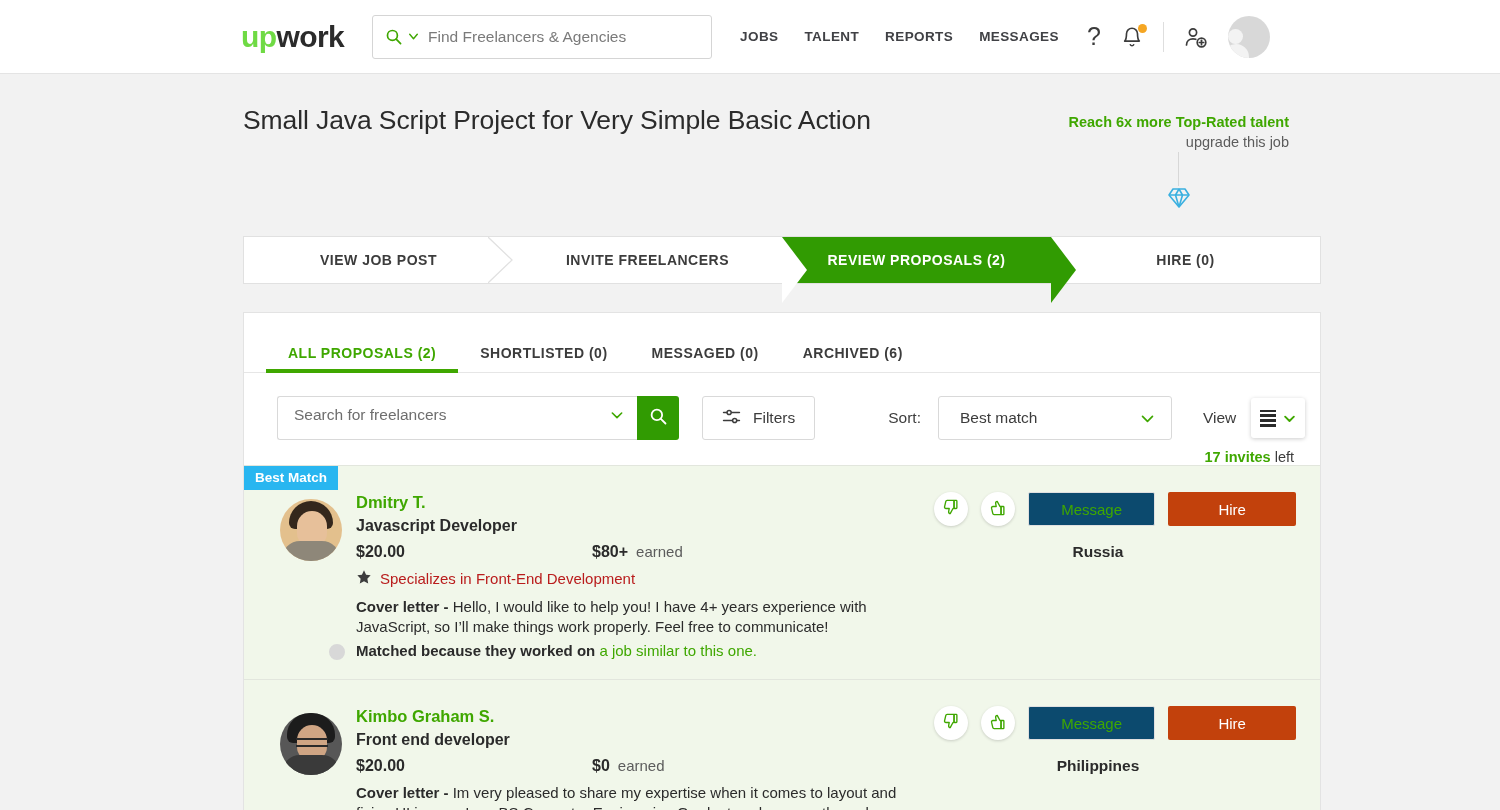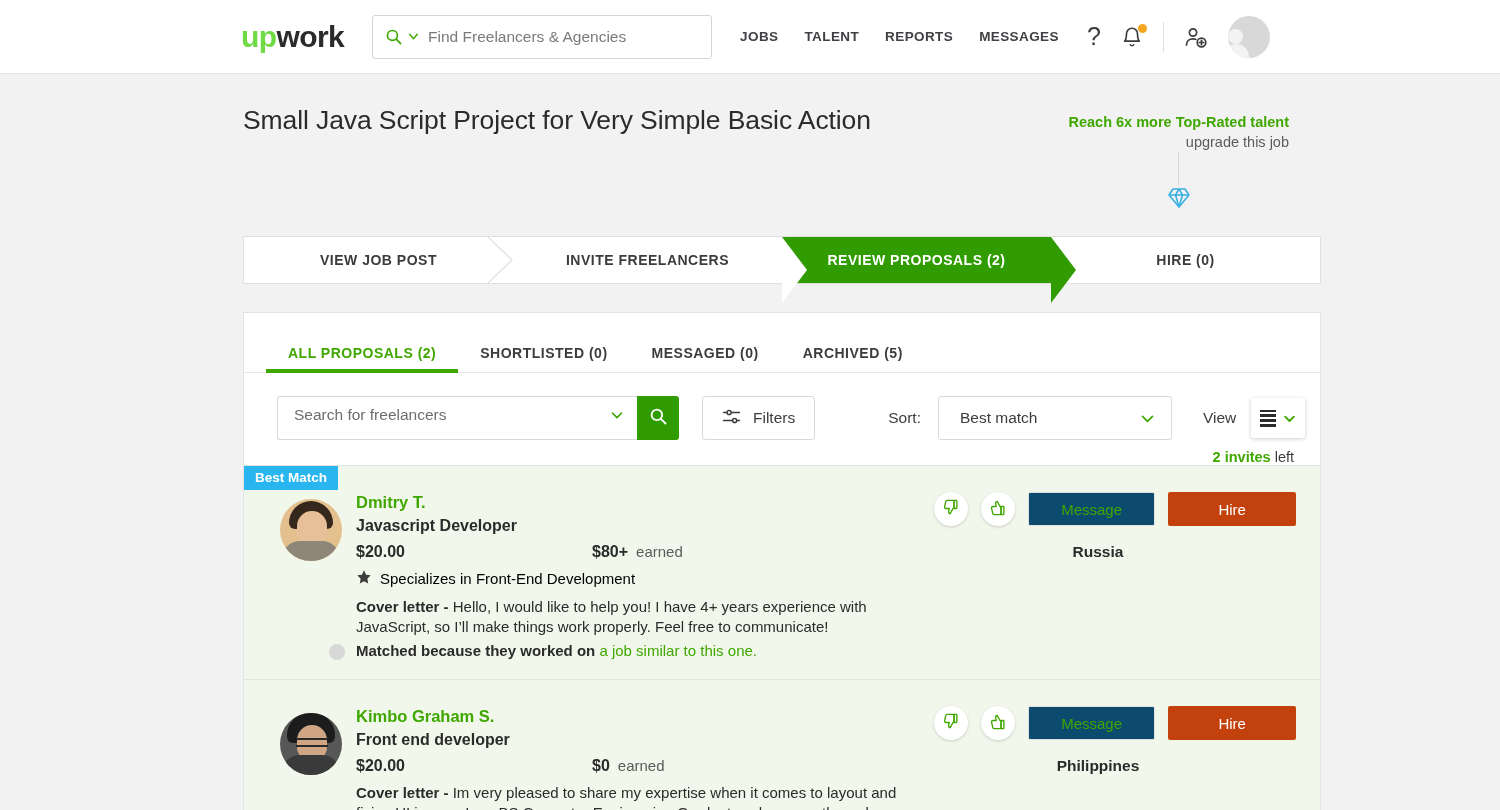--- a/index.html
+++ b/index.html
@@ -323,21 +323,21 @@
     font-size: 16.5px;
     font-weight: 700;
     cursor: pointer;
     margin-bottom: 5px;
   }
   .p-title { font-size: 16px; font-weight: 700; color: #2b2b2b; margin-bottom: 8px;}
   .p-rate-row { display: flex; align-items: baseline; margin-bottom: 8px; }
   .p-rate { font-size: 16px; font-weight: 700; color: #2b2b2b; width: 236px; }
   .p-earned b { font-size: 16px; font-weight: 700; color: #2b2b2b; }
   .p-earned span { font-size: 15px; color: #5c5c5c; margin-left: 8px; }
-  .p-special { display: flex; align-items: center; gap: 8px; font-size: 15px; color: #000000; margin-bottom: 9px; }
+  .p-special { display: flex; align-items: center; gap: 8px; font-size: 15px; color: #b91c1c; margin-bottom: 9px; }
   .p-cover { font-size: 15px; color: #2b2b2b; line-height: 1.34; margin-bottom: 5px; }
   .p-cover b { font-weight: 700; }
   .p-matched { font-size: 15px; font-weight: 700; color: #2b2b2b; }
   .p-matched a { color: #3fa700; text-decoration: none; font-weight: 400; }
 
   .act-col { width: 362px; padding-top: 9px; }
   .act-row { display: flex; align-items: center; justify-content: flex-end; gap: 13px; }
   .circ-btn {
     width: 34px; height: 34px;
     border-radius: 50%;
@@ -472,21 +472,21 @@
         <span>HIRE (0)</span>
       </div>
     </div>
 
     <div class="panel">
 
       <div class="tabs">
         <div class="tab active"><span>ALL PROPOSALS (2)</span></div>
         <div class="tab"><span>SHORTLISTED (0)</span></div>
         <div class="tab"><span>MESSAGED (0)</span></div>
-        <div class="tab"><span>ARCHIVED (5)</span></div>
+        <div class="tab"><span>ARCHIVED (6)</span></div>
       </div>
 
       <div class="toolbar">
         <div class="sf-wrap">
           <div class="sf-input">
             <span class="ph">Search for freelancers</span>
             <span class="chev">
               <svg width="16" height="16" viewBox="0 0 24 24" fill="none" stroke="currentColor" stroke-width="2.4" stroke-linecap="round" stroke-linejoin="round">
                   <polyline points="5,9 12,16 19,9"></polyline>
                 </svg>
@@ -538,21 +538,21 @@
             <span style="color:#3fa700;display:flex">
               <svg width="15" height="15" viewBox="0 0 24 24" fill="none" stroke="currentColor" stroke-width="3" stroke-linecap="round" stroke-linejoin="round">
                   <polyline points="5,9 12,16 19,9"></polyline>
                 </svg>
             </span>
           </div>
         </div>
       </div>
 
       <div class="invites">
-        <b>2 invites</b><span> left</span>
+        <b>17 invites</b><span> left</span>
       </div>
 
       <div class="card">
         <div class="badge">Best Match</div>
         <div class="av-col">
           <div class="av a1">
             <i class="hair"></i>
             <i class="face"></i>
             <i class="shirt"></i>
           </div>

